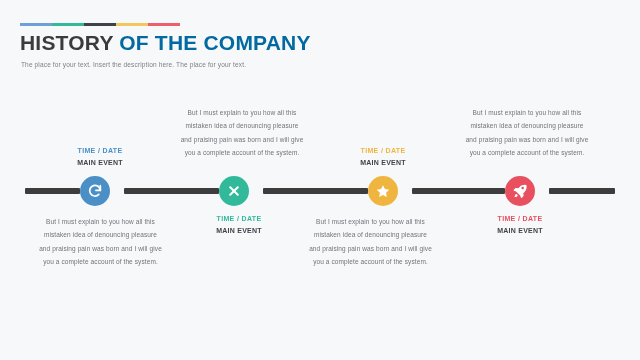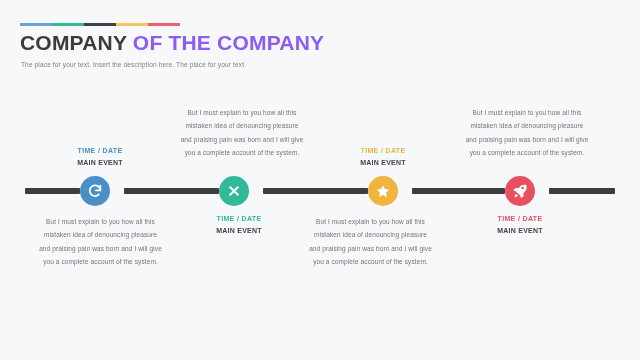--- a/index.html
+++ b/index.html
@@ -12,21 +12,21 @@
     -webkit-font-smoothing:antialiased;
   }
   #stage{position:absolute;inset:0;width:640px;height:360px;}
 
   
   .accentbar{position:absolute;left:20px;top:23px;width:160px;height:3px;display:flex;}
   .accentbar i{display:block;height:3px;flex:1 1 0;}
 
   .title{position:absolute;left:20px;top:31px;font-size:21px;font-weight:bold;letter-spacing:.2px;white-space:nowrap;}
   .title .t1{color:#3b3b3b;}
-  .title .t2{color:#8b5cf6;}
+  .title .t2{color:#0369a1;}
 
   .subtitle{position:absolute;left:21px;top:61px;font-size:6.5px;color:#7b7f85;letter-spacing:.15px;white-space:nowrap;}
 
   
   .rail{position:absolute;left:25px;top:188px;width:590px;height:6px;}
   .rail .seg{position:absolute;top:0;height:6px;background:#3d3d3d;border-radius:1px;}
 
   
   .marker{position:absolute;width:30px;height:30px;border-radius:50%;
           display:flex;align-items:center;justify-content:center;
@@ -47,21 +47,21 @@
 
   <div class="accentbar">
     <i style="background:#6f9fd8"></i>
     <i style="background:#31b99a"></i>
     <i style="background:#3f4249"></i>
     <i style="background:#f2c75c"></i>
     <i style="background:#ef5f6b"></i>
   </div>
 
   <div class="title">
-    <span class="t1">COMPANY</span>
+    <span class="t1">HISTORY</span>
     <span class="t2">OF THE COMPANY</span>
   </div>
 
   <div class="subtitle">The place for your text. Insert the description here. The place for your text.</div>
 
   <div class="rail">
     <div class="seg" style="left:0px;width:55px;"></div>
     <div class="seg" style="left:99px;width:95px;"></div>
     <div class="seg" style="left:238px;width:105px;"></div>
     <div class="seg" style="left:387px;width:93px;"></div>

